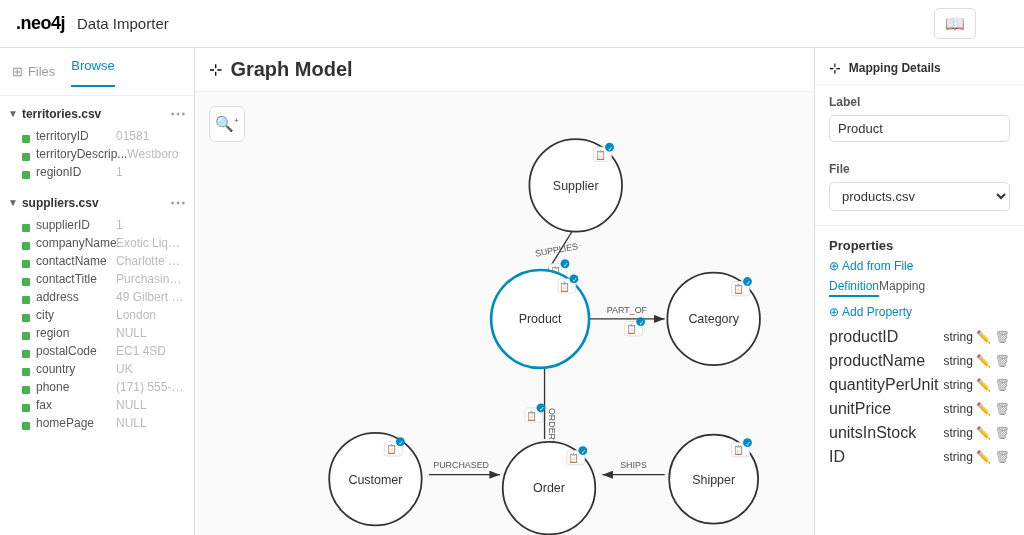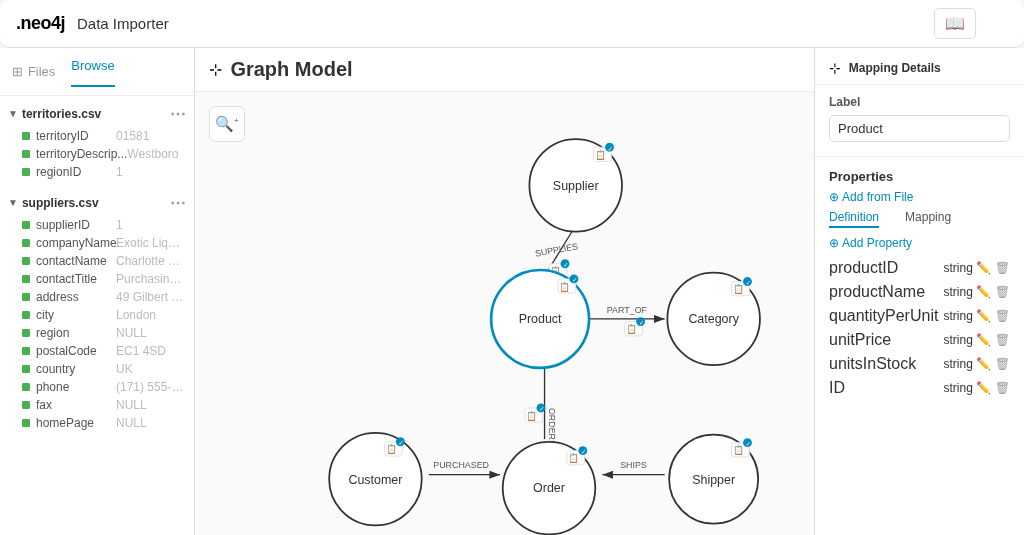--- a/index.html
+++ b/index.html
@@ -1,19 +1,19 @@
 <!DOCTYPE html>
 <html><head>
   <meta charset="utf-8">
   <style>
     * { box-sizing: border-box; margin: 0; padding: 0; }
     body { font-family: -apple-system, BlinkMacSystemFont, 'Segoe UI', sans-serif; font-size: 13px; background: #f5f5f5; display: flex; flex-direction: column; height: 535px; overflow: hidden; }
 
     
-    .topbar { display: flex; align-items: center; justify-content: space-between; background: #fff; border-bottom: 1px solid #ddd; padding: 0 16px; height: 48px; flex-shrink: 0; border-radius: 10px; }
+    .topbar { display: flex; align-items: center; justify-content: space-between; background: #fff; border-bottom: 1px solid #ddd; padding: 0 16px; height: 48px; flex-shrink: 0; }
     .topbar-left { display: flex; align-items: center; gap: 8px; }
     .logo { font-weight: 700; font-size: 18px; color: #000; letter-spacing: -0.5px; }
     .app-title { font-size: 15px; color: #333; font-weight: 400; margin-left: 4px; }
     .topbar-right { display: flex; align-items: center; gap: 10px; flex-direction: column; }
     .btn-model { background: #008CC1; color: #fff; border: none; border-radius: 5px; padding: 7px 18px; font-size: 13px; font-weight: 600; cursor: pointer; }
     .btn-book { background: #fff; border: 1.5px solid #ddd; border-radius: 5px; padding: 5px 10px; cursor: pointer; font-size: 16px; }
     .btn-run { background: #008CC1; color: #fff; border: none; border-radius: 5px; padding: 7px 18px; font-size: 13px; font-weight: 600; cursor: pointer; }
 
     
     .main { display: flex; flex: 1; overflow: hidden; }
@@ -22,21 +22,21 @@
     .left-panel { width: 195px; background: #fff; border-right: 1px solid #ddd; display: flex; flex-direction: column; overflow: hidden; }
     .panel-tabs { display: flex; align-items: center; gap: 16px; padding: 8px 12px; border-bottom: 1px solid #eee; }
     .panel-tab { display: flex; align-items: center; gap: 5px; font-size: 13px; color: #999; cursor: pointer; padding: 2px 0; }
     .panel-tab.active { color: #008CC1; border-bottom: 2px solid #008CC1; padding-bottom: 12px; }
     .file-list { overflow-y: auto; flex: 1; }
     .file-group { padding: 4px 0; }
     .file-header { display: flex; align-items: center; justify-content: space-between; padding: 4px 8px; font-size: 12px; font-weight: 600; color: #333; cursor: pointer; }
     .file-header-left { display: flex; align-items: center; gap: 4px; }
     .chevron { font-size: 10px; color: #666; }
     .file-more { color: #999; font-size: 16px; cursor: pointer; }
-    .file-row { display: flex; align-items: center; padding: 2px 8px 2px 22px; }
+    .file-row { display: flex; align-items: flex-end; padding: 2px 8px 2px 22px; }
     .file-dot { width: 8px; height: 8px; background: #4CAF50; border-radius: 1px; flex-shrink: 0; margin-right: 6px; }
     .file-key { color: #555; font-size: 12px; min-width: 80px; }
     .file-val { color: #bbb; font-size: 12px; overflow: hidden; text-overflow: ellipsis; white-space: nowrap; max-width: 70px; }
 
     
     .center-panel { flex: 1; background: #fafafa; position: relative; overflow: hidden; }
     .center-header { display: flex; align-items: center; gap: 8px; padding: 10px 14px; background: #fff; border-bottom: 1px solid #eee; }
     .center-title { font-size: 20px; font-weight: 600; color: #333; }
     .graph-area { position: relative; width: 100%; height: calc(100% - 42px); overflow: hidden; }
     .search-btn { position: absolute; top: 14px; left: 14px; background: #fff; border: 1.5px solid #ddd; border-radius: 6px; width: 36px; height: 36px; display: flex; align-items: center; justify-content: center; cursor: pointer; z-index: 10; font-size: 16px; color: #555; }
@@ -48,21 +48,21 @@
     .right-panel { width: 210px; background: #fff; border-left: 1px solid #ddd; display: flex; flex-direction: column; overflow-y: auto; }
     .right-header { display: flex; align-items: center; gap: 8px; padding: 12px 14px 8px; border-bottom: 1px solid #eee; }
     .right-title { font-size: 12px; font-weight: 700; color: #333; }
     .section { padding: 10px 14px; }
     .section-label { font-size: 12px; color: #555; font-weight: 600; margin-bottom: 6px; }
     .input-field { border: 1.5px solid #ddd; border-radius: 5px; padding: 5px 8px; font-size: 13px; width: 100%; color: #333; }
     .select-field { border: 1.5px solid #ddd; border-radius: 5px; padding: 5px 8px; font-size: 13px; width: 100%; color: #333; appearance: auto; background: #fff; }
     .props-section { padding: 8px 14px; }
     .props-title { font-size: 13px; font-weight: 600; color: #333; margin-bottom: 6px; }
     .add-link { color: #008CC1; font-size: 12px; cursor: pointer; display: flex; align-items: center; gap: 3px; margin-bottom: 6px; }
-    .definition-tabs { display: flex; gap: 26px; margin-bottom: 8px; }
+    .definition-tabs { display: flex; gap: 0; margin-bottom: 8px; }
     .def-tab { font-size: 12px; color: #555; cursor: pointer; padding-bottom: 2px; }
     .def-tab.active { color: #008CC1; border-bottom: 2px solid #008CC1; }
     .prop-row { display: flex; align-items: center; justify-content: space-between; padding: 3px 0; }
     .prop-name { font-size: 16px; color: #333; flex: 1; }
     .prop-type { font-size: 12px; color: #333; margin-right: 4px; }
     .prop-icons { display: flex; gap: 3px; color: #999; font-size: 12px; }
     .prop-icon { cursor: pointer; }
     .divider { height: 1px; background: #eee; margin: 4px 0; }
   </style>
 </head>
@@ -291,20 +291,26 @@
     <div class="right-header">
       <span style="font-size:14px;">⊹</span>
       <span class="right-title">Mapping Details</span>
     </div>
 
     <div class="section">
       <div class="section-label">Label</div>
       <input class="input-field" type="text" value="Product" style="">
     </div>
 
+    <div class="section">
+      <div class="section-label">File</div>
+      <select class="select-field">
+        <option>products.csv</option>
+      </select>
+    </div>
 
     <div class="divider"></div>
 
     <div class="props-section">
       <div class="props-title">Properties</div>
       <div class="add-link">
         <span>⊕</span>
         <span>Add from File</span>
       </div>
       <div class="definition-tabs">

